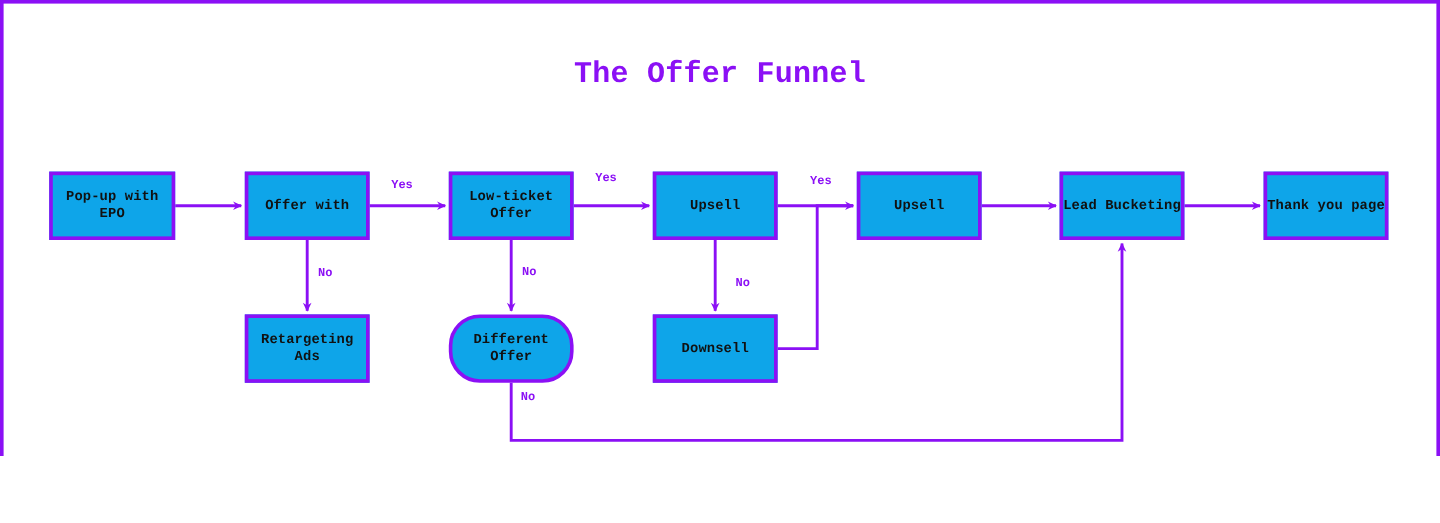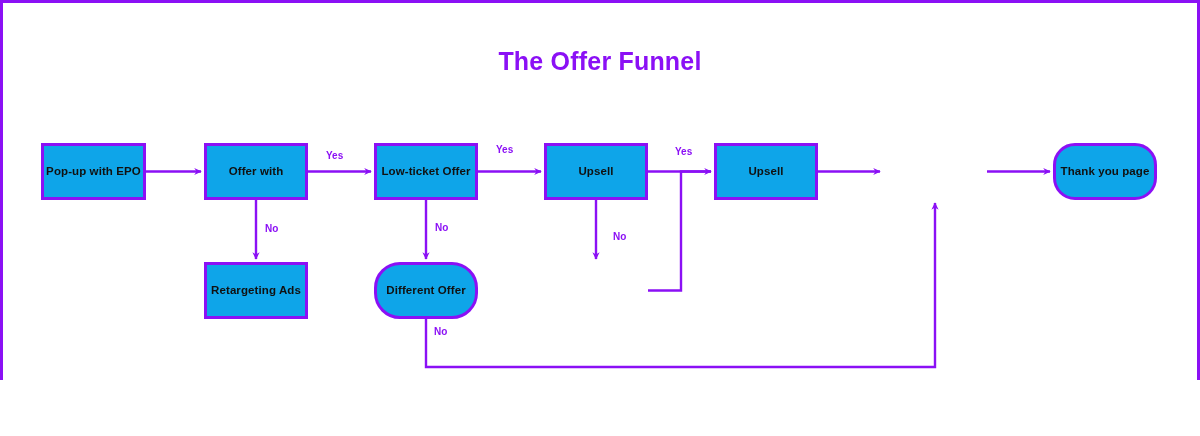--- a/index.html
+++ b/index.html
@@ -10,20 +10,21 @@
   body {
     font-family: "Liberation Sans", sans-serif;
   }
   #canvas {
     position: relative;
     width: 1200px;
     height: 380px;
     background: #ffffff;
     box-sizing: border-box;
     overflow: hidden;
+    font-family: Liberation Mono, monospace;
   }
   #frame-border {
     position: absolute;
     left: 0;
     top: 0;
     width: 1200px;
     height: 436px;
     box-sizing: border-box;
     border: 3px solid #8b10f5;
     pointer-events: none;
@@ -121,33 +122,39 @@
   </div>
 
   <div class="node" style="left:544px; top:143px; width:104px; height:57px;">
     <span>Upsell</span>
   </div>
 
   <div class="node" style="left:714px; top:143px; width:104px; height:57px;">
     <span>Upsell</span>
   </div>
 
+  <div class="node" style="left:883px; top:143px; width:104px; height:57px;">
+    <span>Lead Bucketing</span>
+  </div>
 
-  <div class="node" style="left:1053px; top:143px; width:104px; height:57px;border-radius:22px;">
+  <div class="node" style="left:1053px; top:143px; width:104px; height:57px;">
     <span>Thank you page</span>
   </div>
 
   <div class="node" style="left:204px; top:262px; width:104px; height:57px;">
     <span>Retargeting Ads</span>
   </div>
 
   <div class="node" style="left:374px; top:262px; width:104px; height:57px;border-radius:26px;">
     <span>Different Offer</span>
   </div>
 
+  <div class="node" style="left:544px; top:262px; width:104px; height:57px;">
+    <span>Downsell</span>
+  </div>
 
   <div class="edge-label" style="left:326px; top:150px;">Yes</div>
 
   <div class="edge-label" style="left:496px; top:144px;">Yes</div>
 
   <div class="edge-label" style="left:675px; top:146px;">Yes</div>
 
   <div class="edge-label" style="left:265px; top:223px;">No</div>
 
   <div class="edge-label" style="left:435px; top:222px;">No</div>

